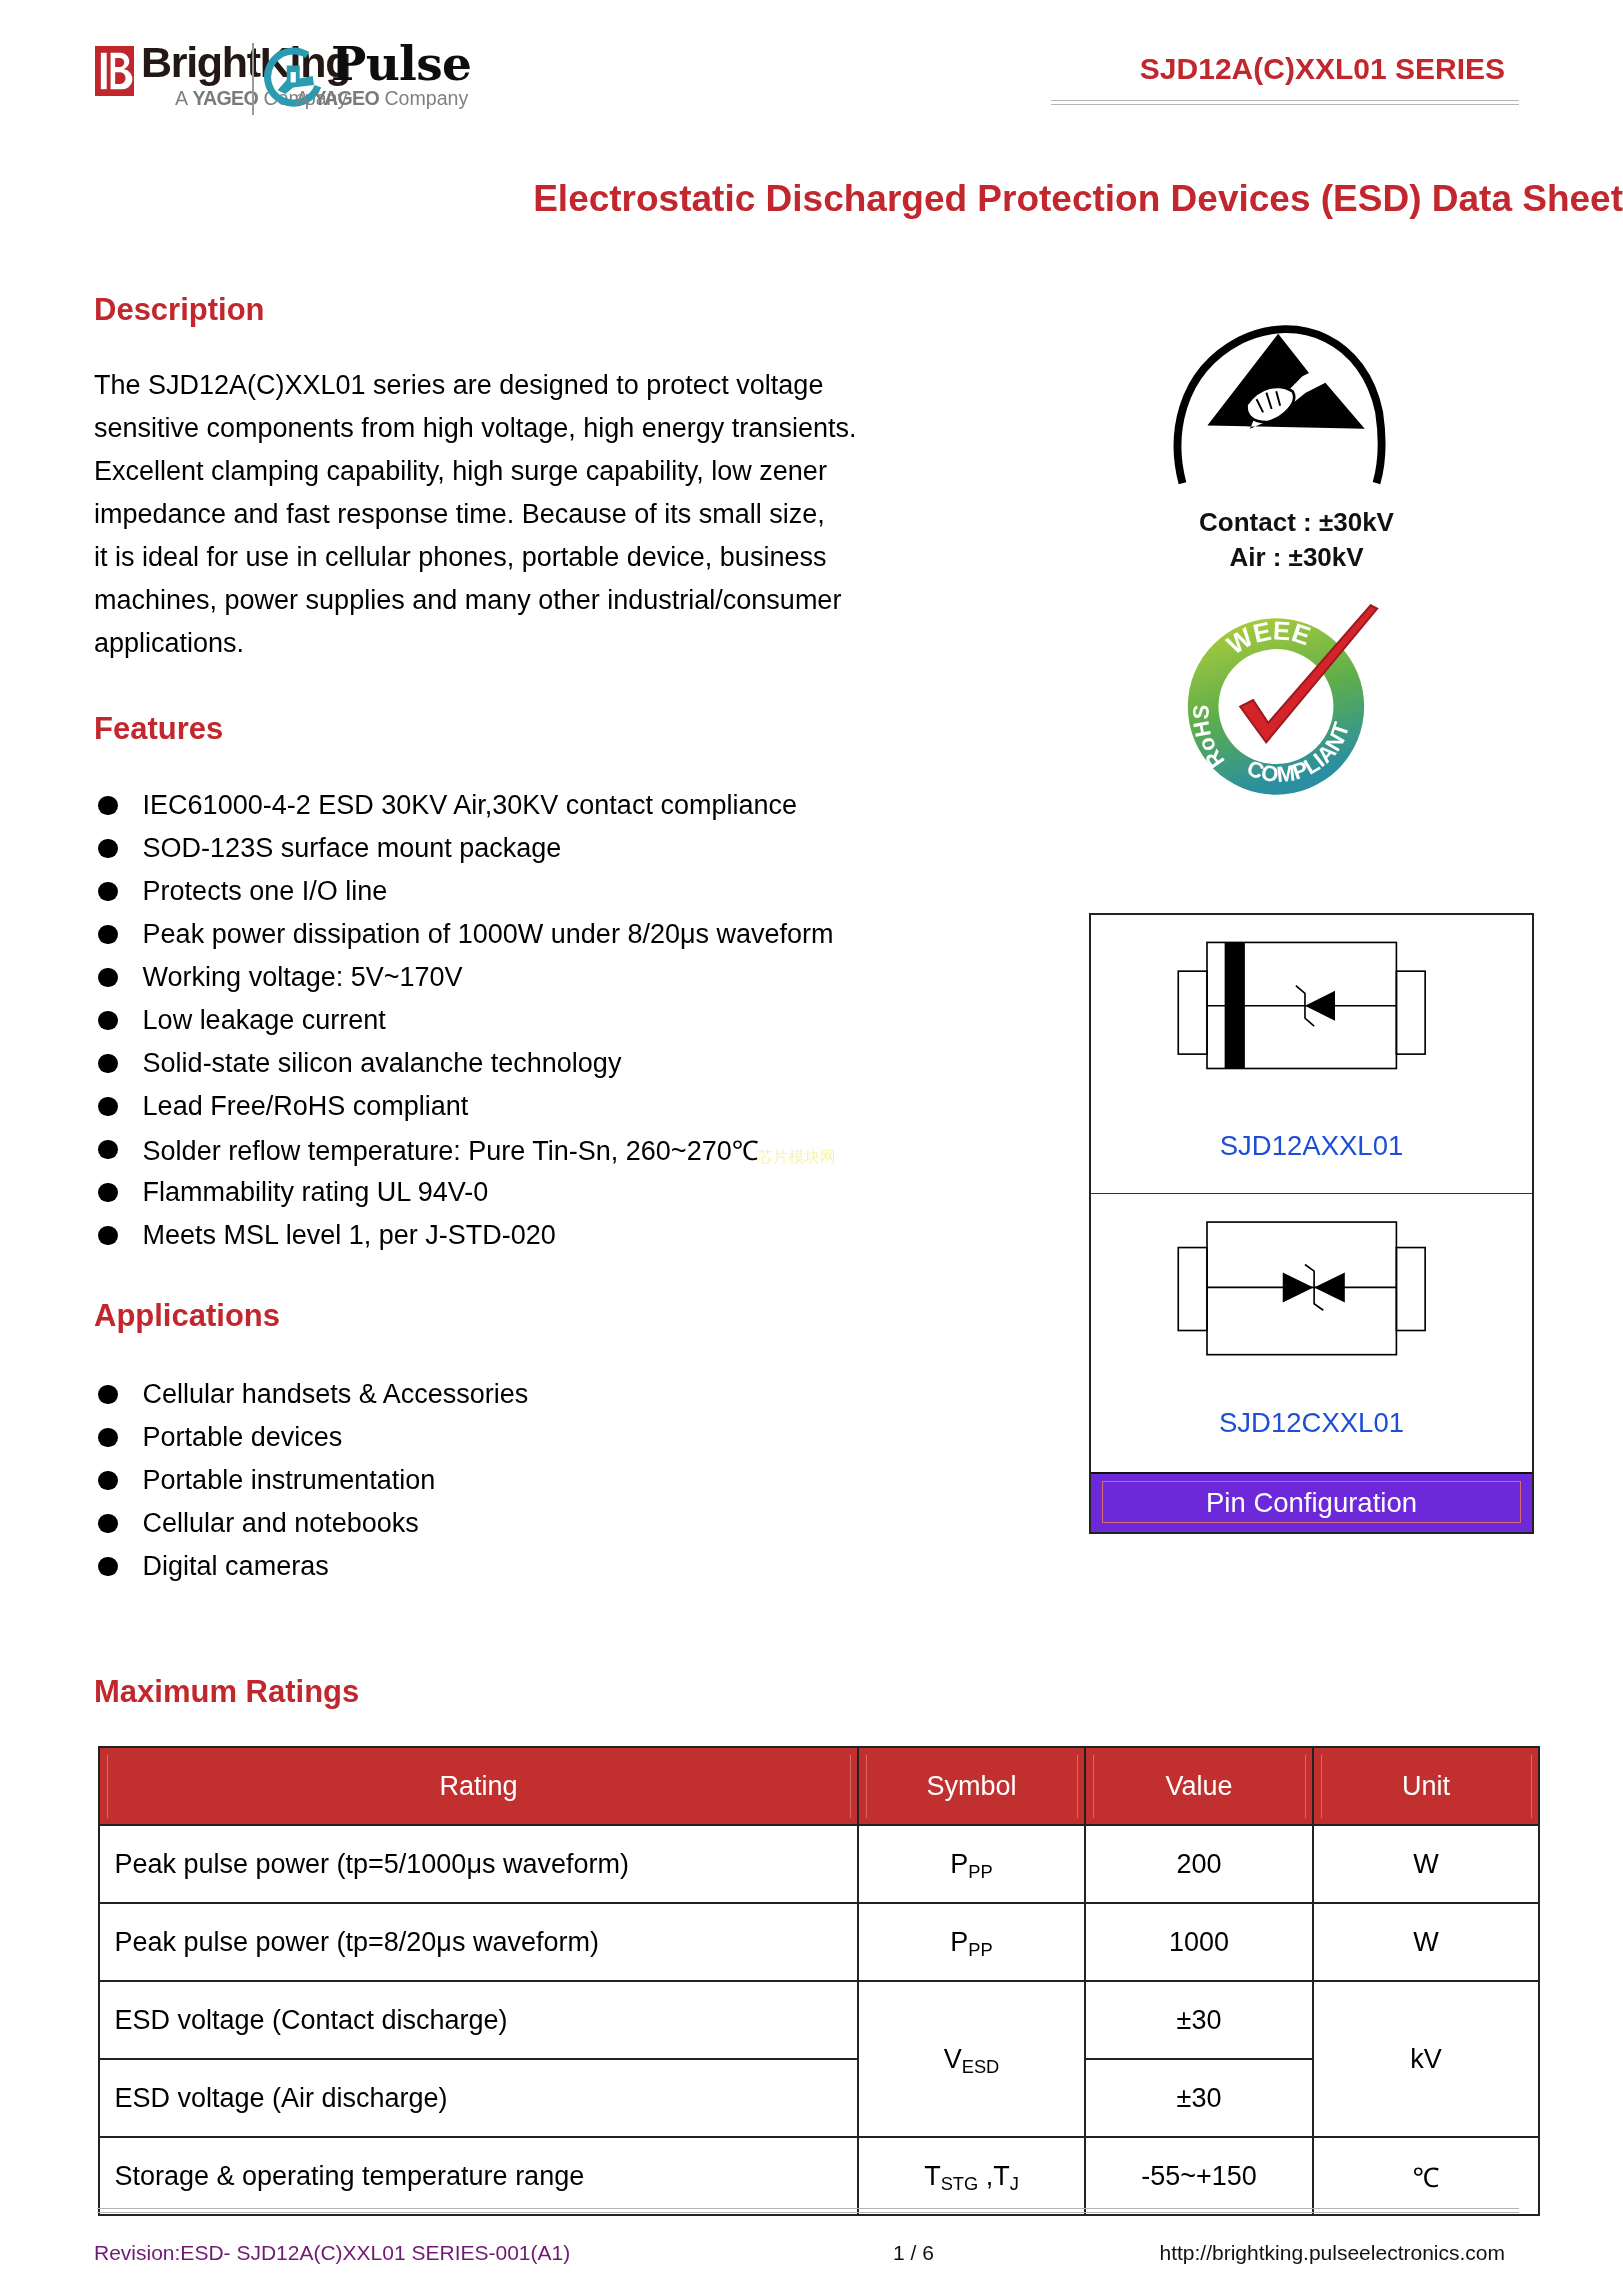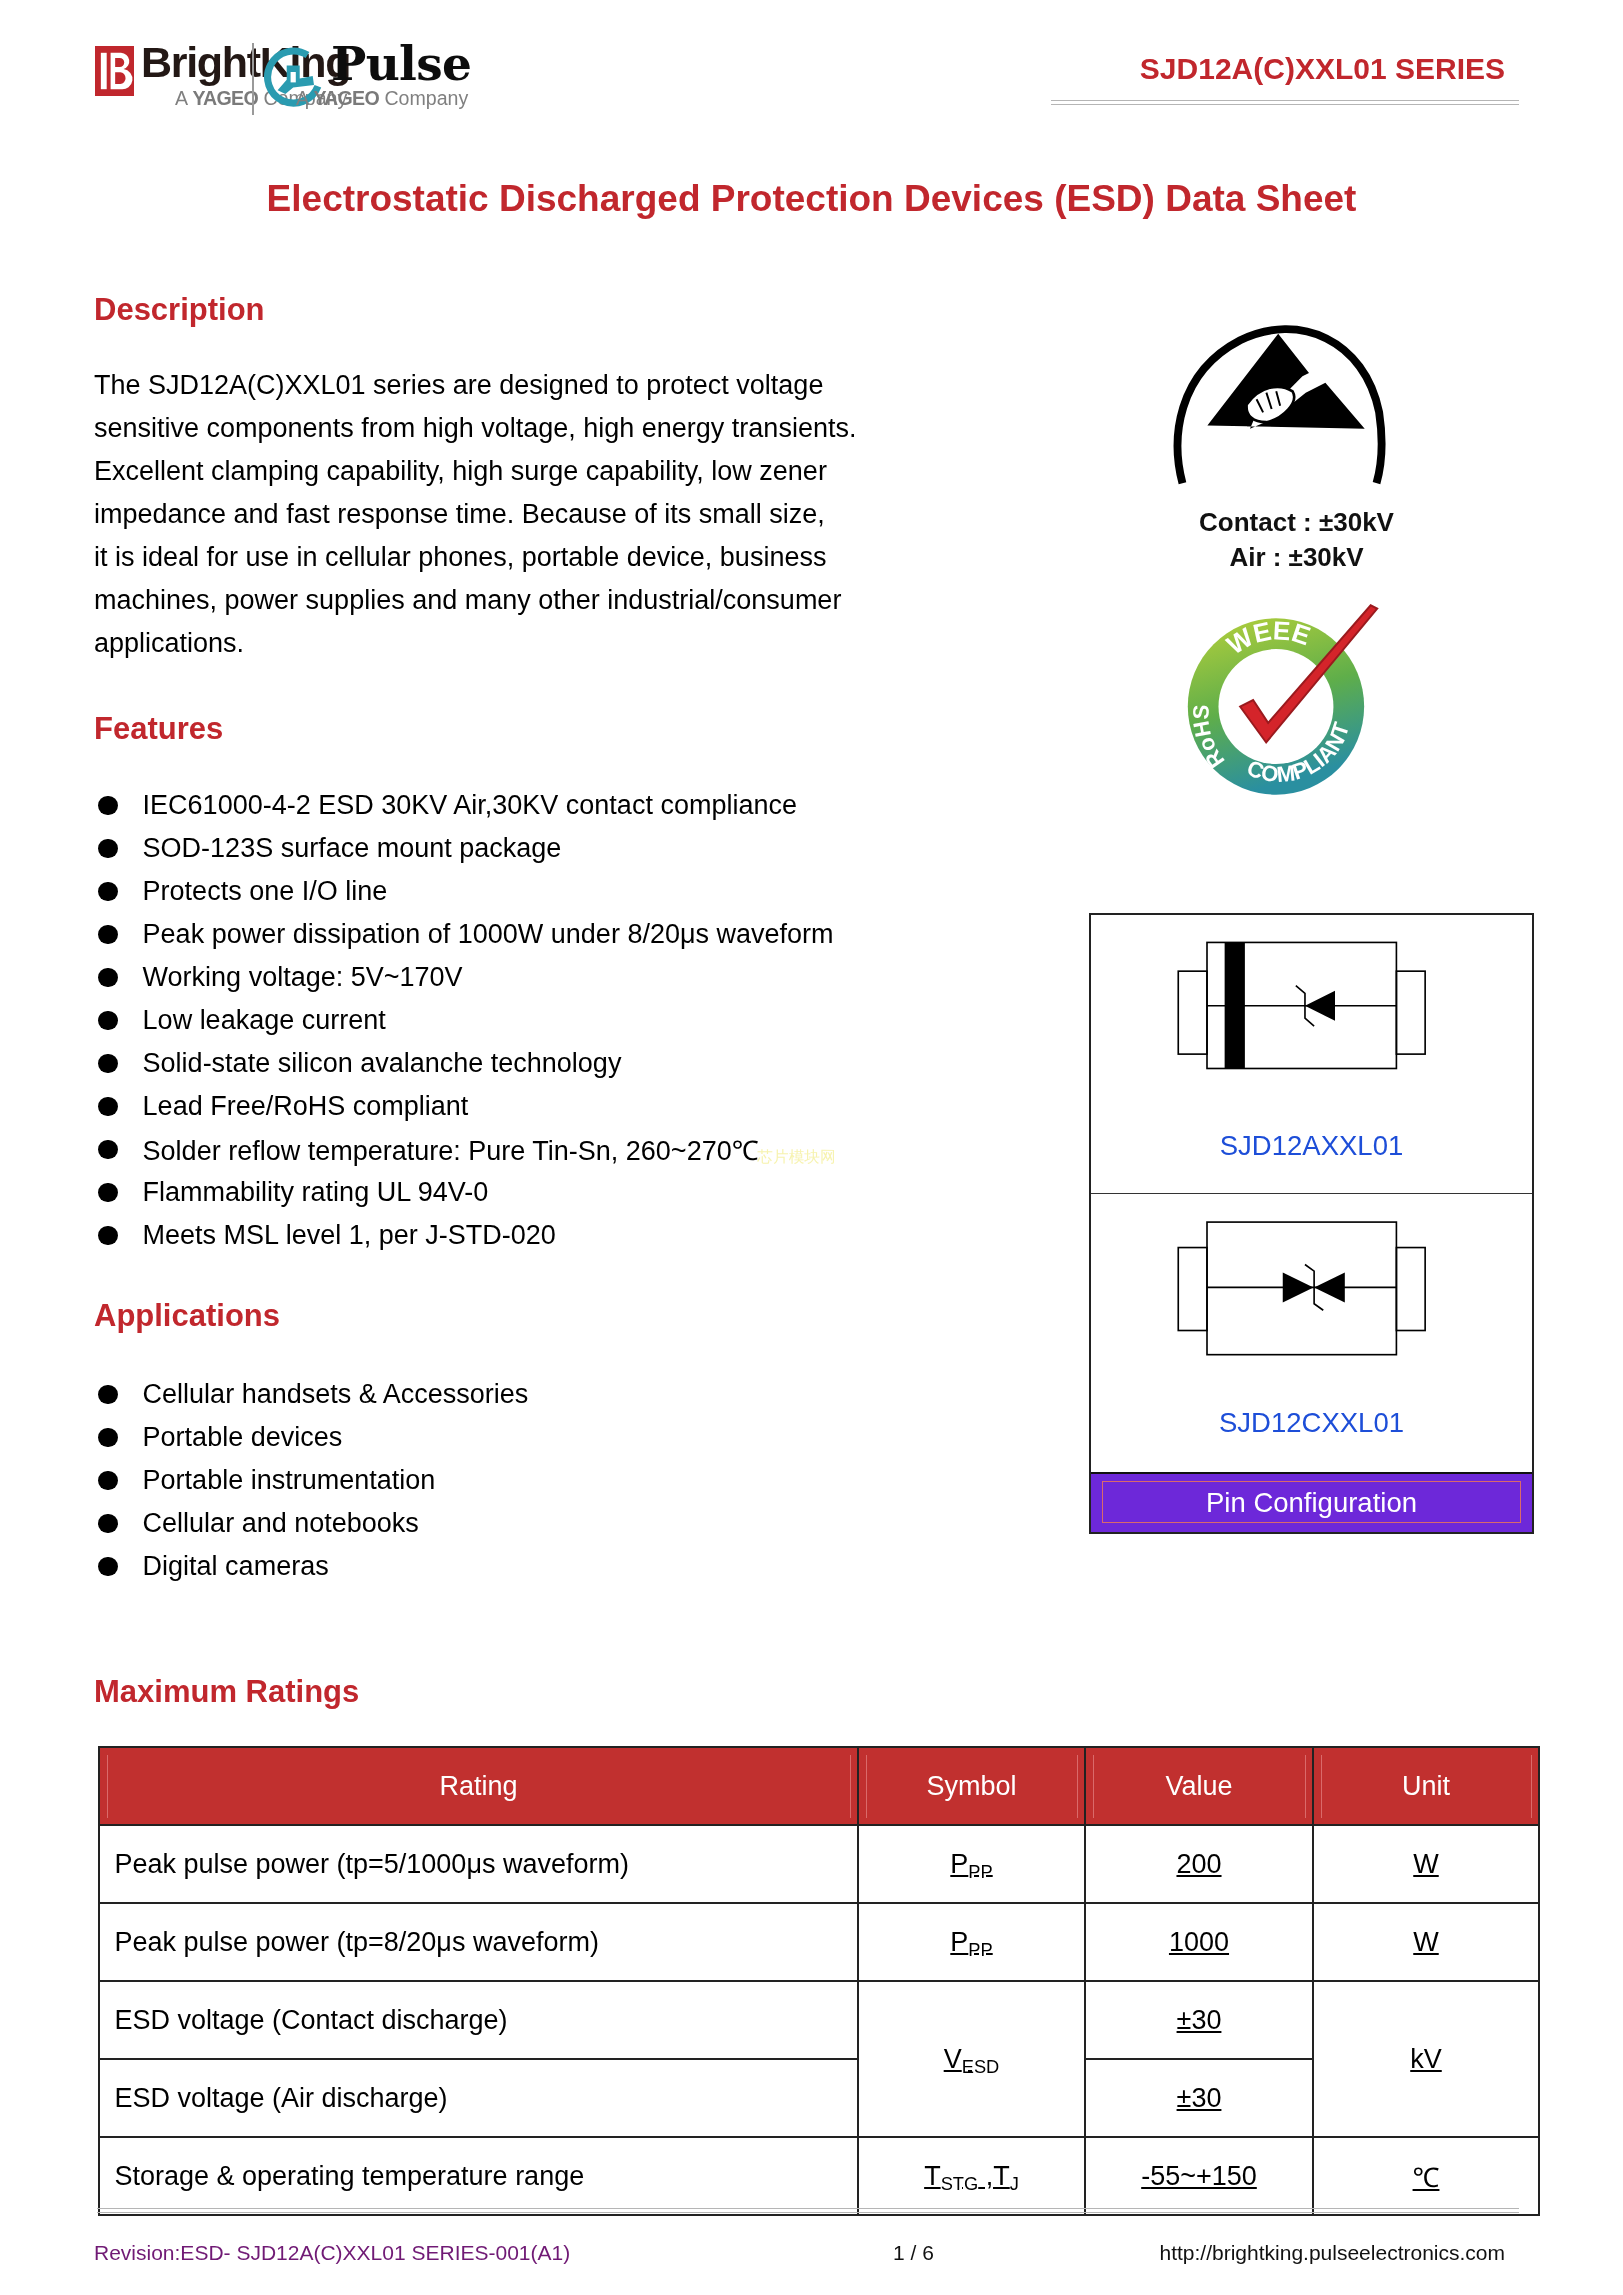--- a/index.html
+++ b/index.html
@@ -16,21 +16,21 @@
   .logo-divider { left: 253px; top: 43px; width: 2px; height: 72px; background: #9a9a9a; left: 252px; }
   .logo-divider { left: 252px; }
   .pl-mark { left: 262px; top: 46px; }
   .pl-name { left: 331px; top: 36px; font-size: 47px; font-weight: bold; color: #0d0d0d; font-family: "DejaVu Serif", serif; letter-spacing: -0.7px; }
   .pl-sub { left: 296px; top: 87px; font-size: 19.6px; color: #808080; }
 
   .series-title { right: 118px; top: 52px; font-size: 30px; font-weight: bold; color: #c1272d; }
   .header-rule { left: 1051px; top: 100px; width: 468px; height: 3.3px;
                  border-top: 1.3px solid #b5b5b5; border-bottom: 1.3px solid #b5b5b5; }
 
-  .doc-title { left: 0; width: 1623px; top: 178px; text-align: center; font-size: 37px; font-weight: bold; color: #c1272d; }
+  .doc-title { left: 0; width: 1623px; top: 178px; text-align: right; font-size: 37px; font-weight: bold; color: #c1272d; }
 
   .section-heading { left: 94px; font-size: 31px; font-weight: bold; color: #c1272d; }
 
   .desc { left: 94px; top: 364px; width: 805px; font-size: 27px; line-height: 43px; }
   .desc div { white-space: nowrap; }
 
   .bullets { left: 98px; width: 949px; font-size: 27px; }
   .bullet { height: 43px; display: flex; align-items: center; white-space: nowrap; }
   .bullet .dot { width: 19.6px; height: 19.6px; border-radius: 50%; background: #000; margin-right: 25px; flex-shrink: 0; }
   .watermark { color: #f7f3b0; font-size: 15.7px; margin-left: -1.3px; position: relative; top: 7.9px; }
@@ -50,21 +50,21 @@
   .pin-band { position: absolute; left: 0; bottom: 0; width: 441px; height: 60px; background: #6d28d9; border-top: 2px solid #111; box-sizing: border-box; }
   .pin-band-inner { position: absolute; left: 11px; right: 11px; top: 6.5px; bottom: 9.2px; border: 0.7px solid #d96a6a; border-top: 0.7px solid #d96a6a; }
   .pin-band-label { position: absolute; width: 100%; top: 13px; text-align: center; color: #fff; font-size: 27.5px; }
 
   
   .ratings { left: 98px; top: 1746px; border-collapse: collapse; font-size: 27px; }
   .ratings th, .ratings td { border: 2px solid #222; height: 60px; padding: 8px; }
   .ratings th { background: #c1302f; color: #fff; font-weight: normal; position: relative; }
   .ratings th span.inner { position: absolute; left: 6.5px; right: 6.5px; top: 6.5px; bottom: 6.5px; border-left: 0.7px solid #da6a6a; border-right: 0.7px solid #da6a6a; display: flex; align-items: center; justify-content: center; }
   .ratings td.rating { text-align: left; padding-left: 14.4px; }
-  .ratings td.center { text-align: center; text-decoration: underline; }
+  .ratings td.center { text-align: center; }
   sub { font-size: 18.3px; vertical-align: -5.2px; line-height: 0; }
 
   .footer-rule { left: 97px; top: 2208px; width: 1422px; height: 3.3px; border-top: 1.3px solid #b5b5b5; border-bottom: 1.3px solid #b5b5b5; }
   .footer-left { left: 94px; top: 2241px; font-size: 21px; color: #701a75; }
   .footer-mid { left: 893px; top: 2241px; font-size: 21px; color: #111; }
   .footer-right { right: 118px; top: 2241px; font-size: 21px; color: #111; }
 </style>
 </head>
 <body>
 

